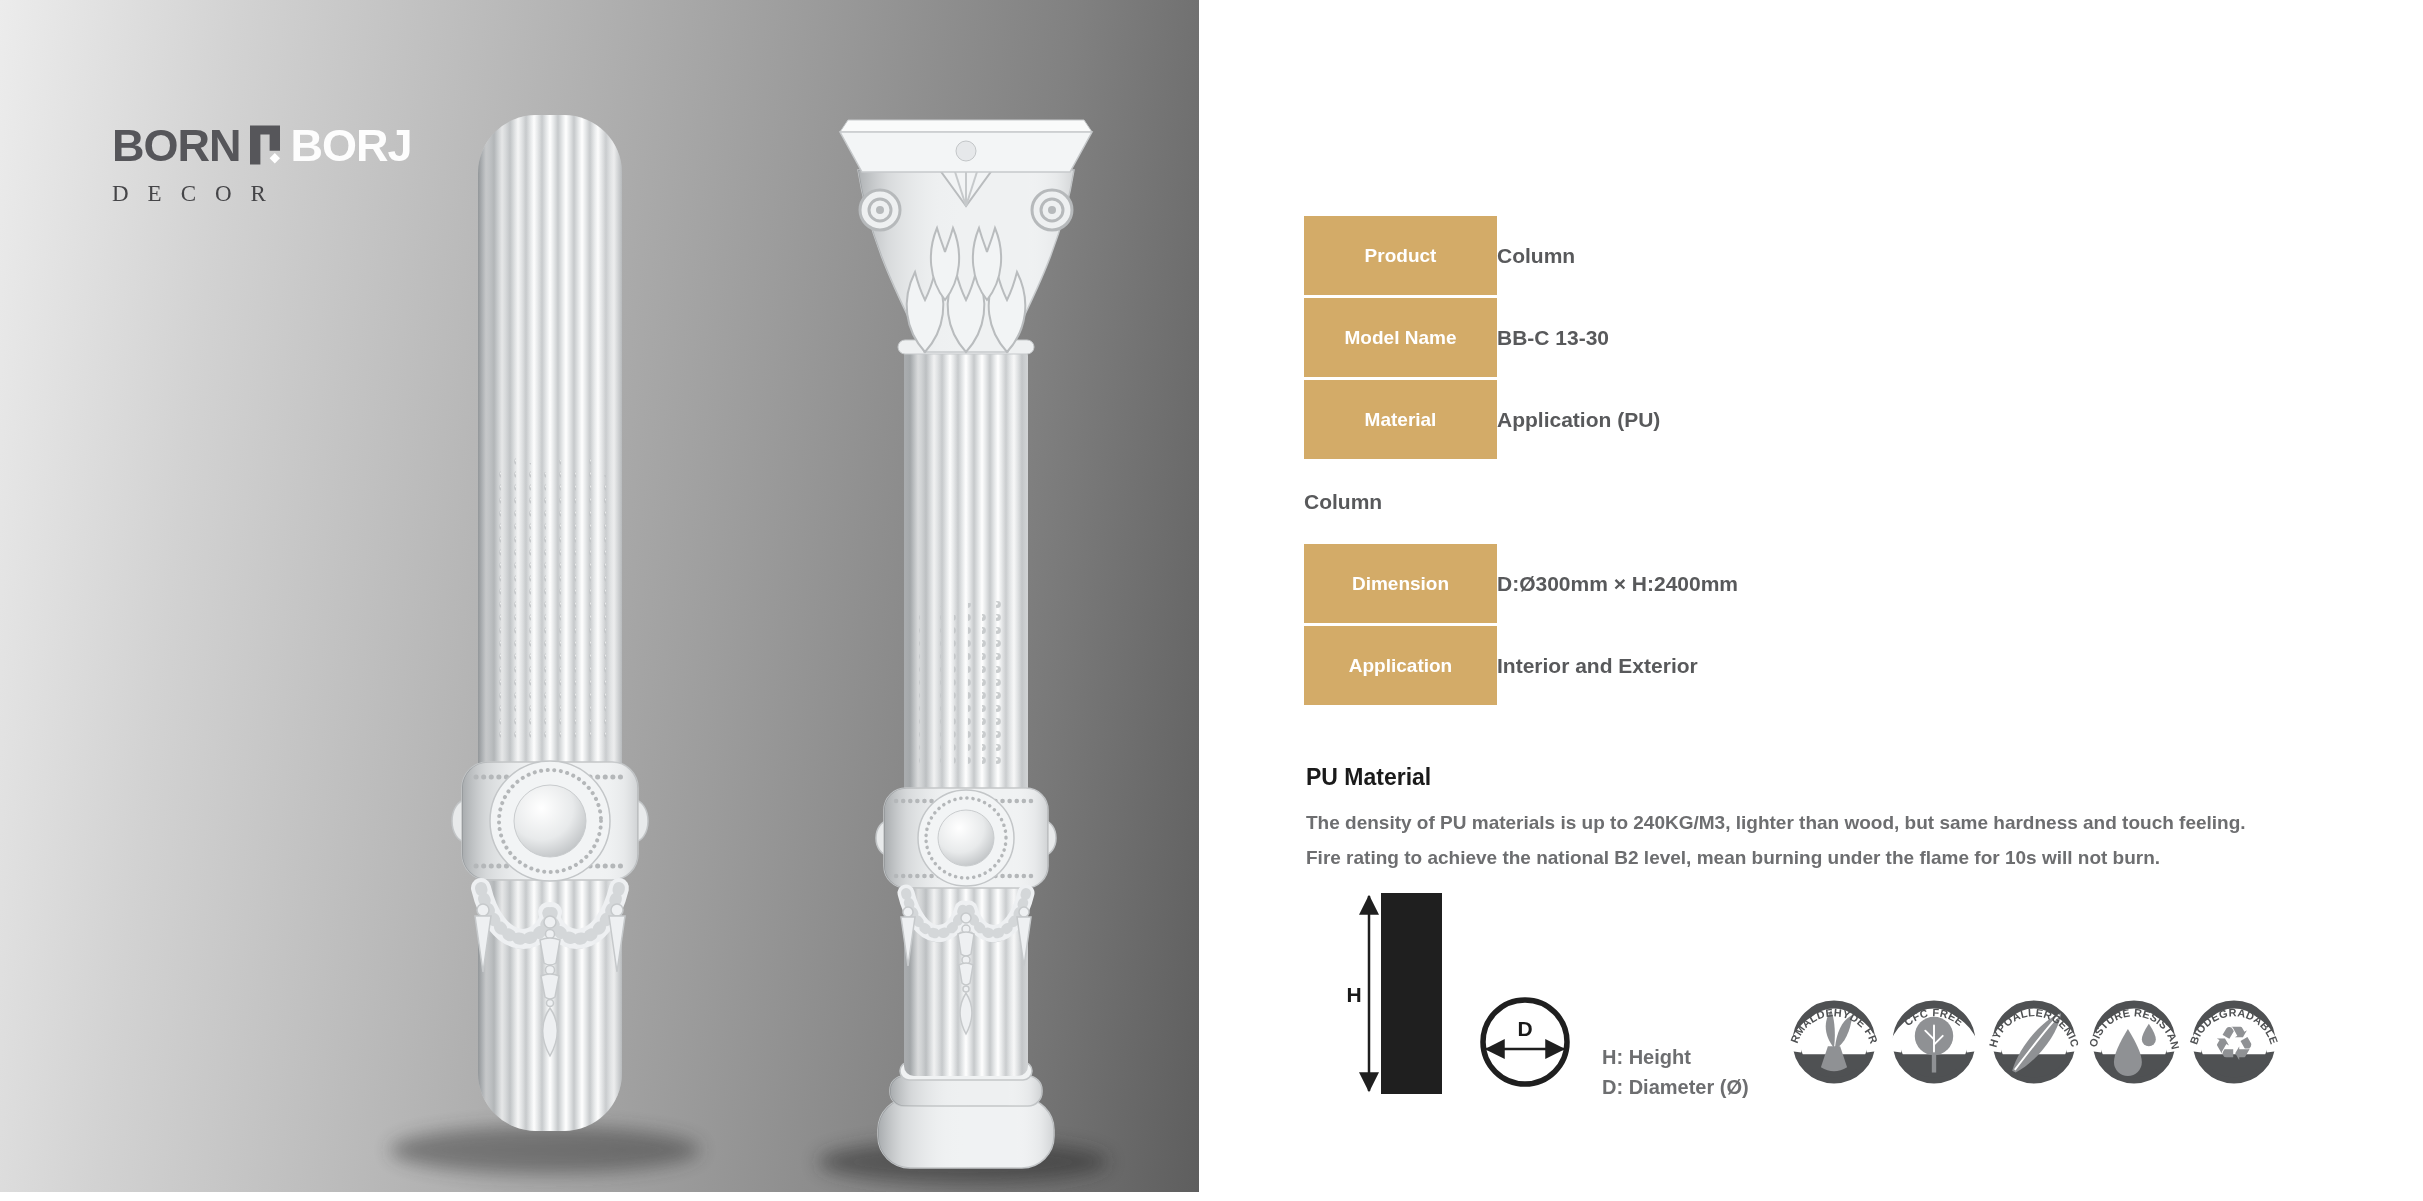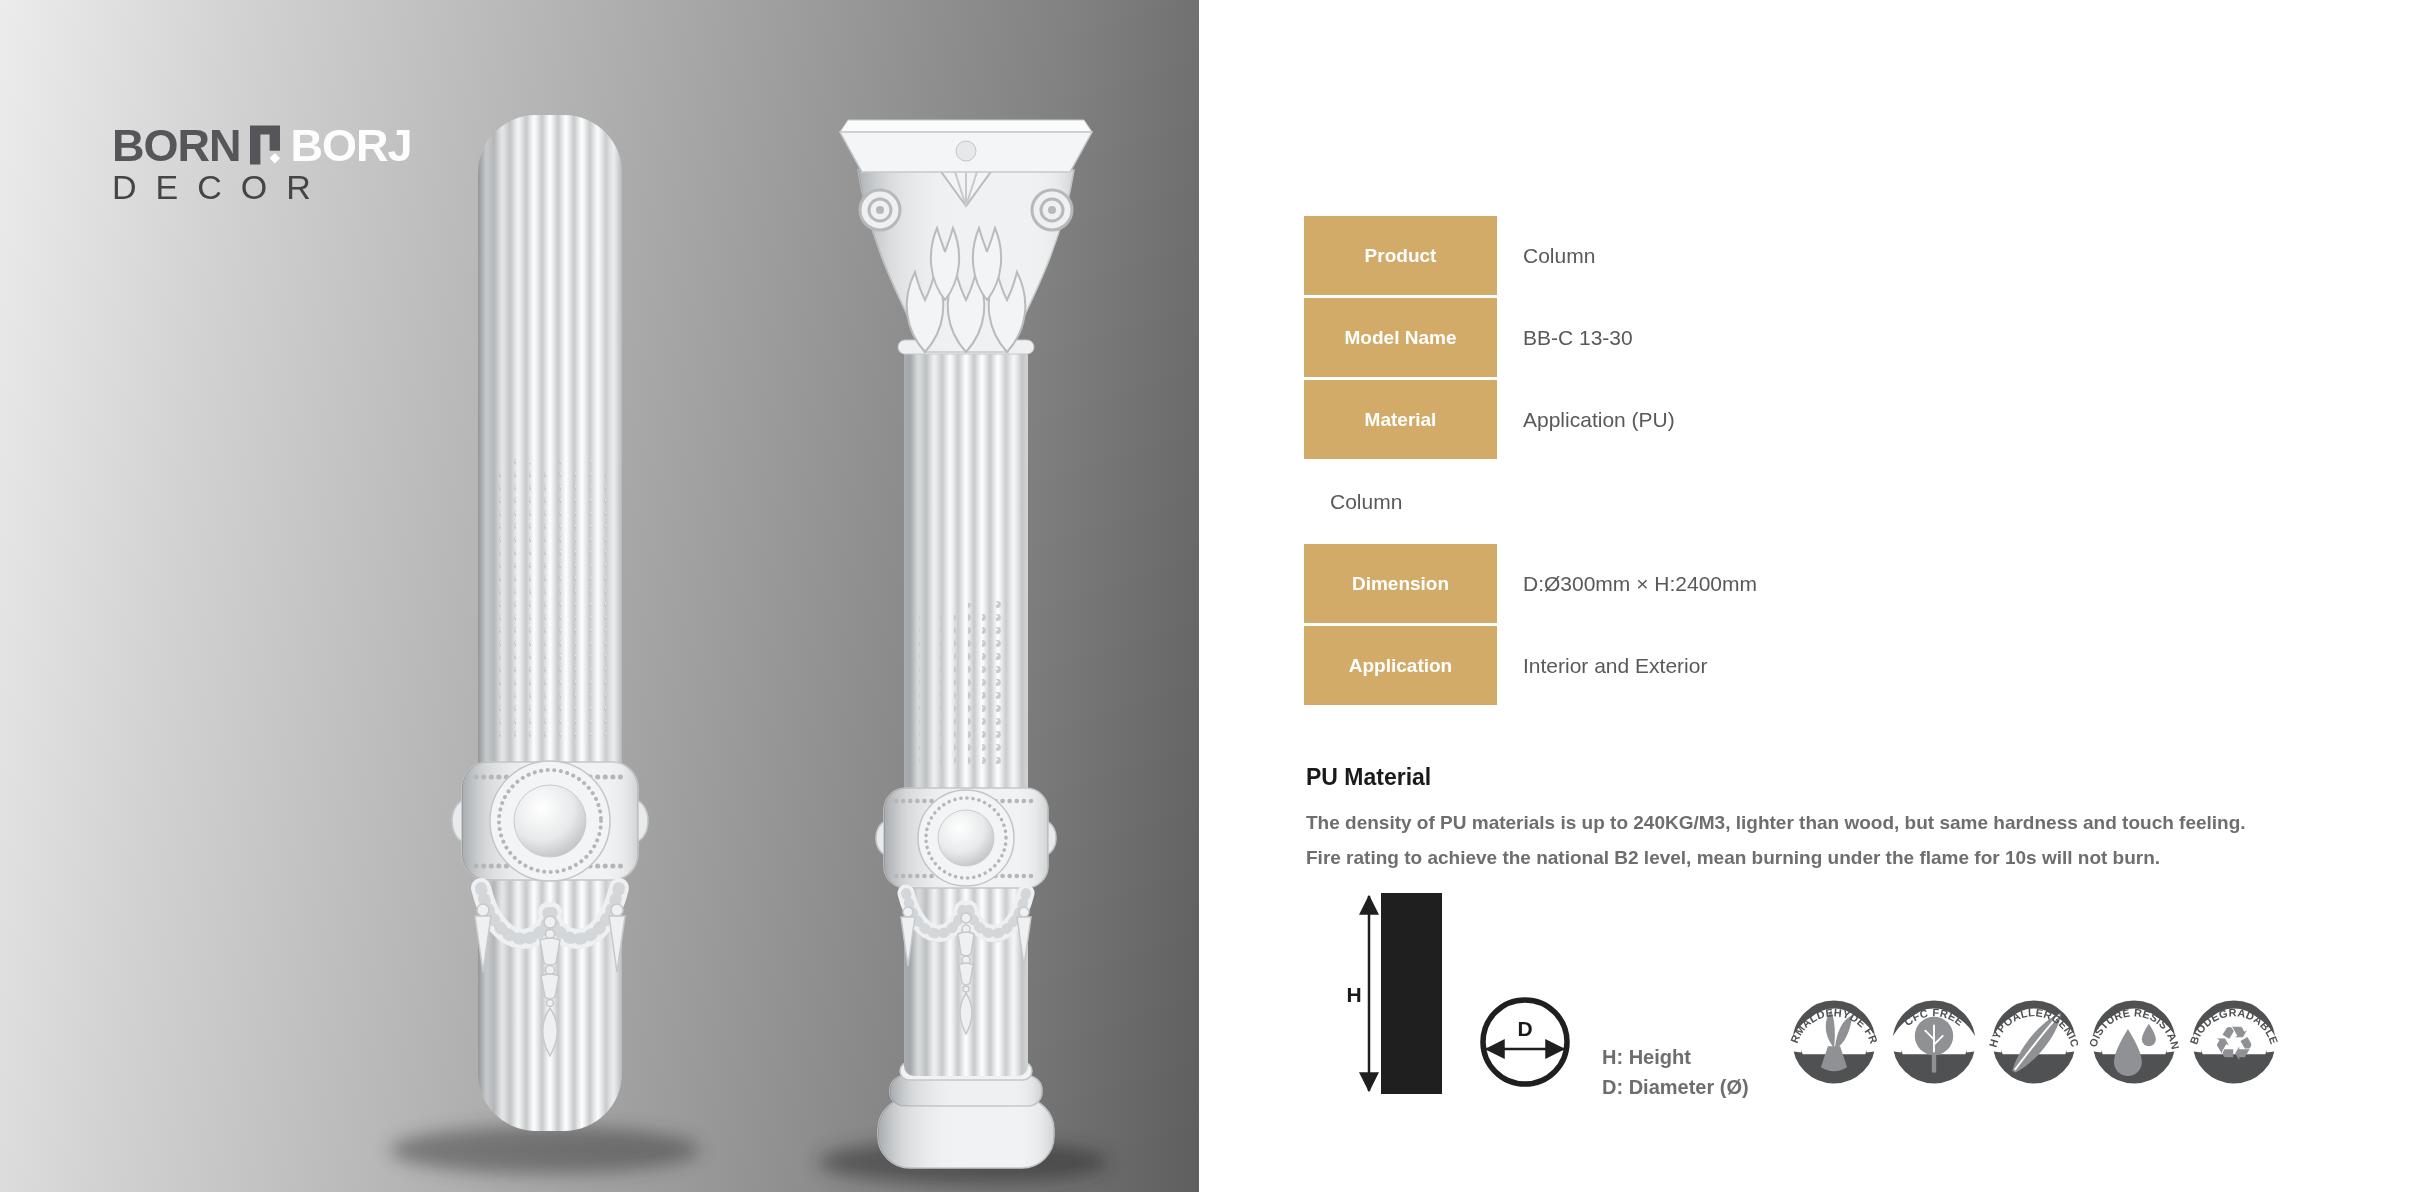--- a/index.html
+++ b/index.html
@@ -13,28 +13,28 @@
   }
   .columns-svg{position:absolute;left:0;top:0;}
 
   
   .logo{position:absolute;left:112px;top:122px;}
   .logo-line1{display:flex;align-items:center;gap:11px;height:46px;}
   .logo-word{font-size:45px;font-weight:bold;letter-spacing:-1px;line-height:1;}
   .logo-word.dark{color:#56565a;}
   .logo-word.light{color:#fdfdfd;}
   .logo-glyph{width:30px;height:40px;margin-left:-2px;}
-  .logo-sub{margin-top:2px;font-family:Liberation Sans, sans-serif;font-size:34px;color:#454548;letter-spacing:19px;line-height:1;}
+  .logo-sub{margin-top:14px;font-family:Liberation Serif, serif;font-size:23px;color:#454548;letter-spacing:19px;line-height:1;}
 
   
   .spec-title{position:absolute;left:1306px;top:158px;font-size:30px;font-weight:bold;color:#1a1a1a;white-space:nowrap;}
   .spec-table{position:absolute;left:1304px;top:216px;display:flex;flex-direction:column;gap:3px;}
   .spec-row{display:flex;height:79px;}
   .spec-label-cell{width:193px;background:#d3ab68;color:#ffffff;font-size:19px;font-weight:bold;display:flex;align-items:center;justify-content:center;}
-  .spec-value{padding-left:26px;display:flex;align-items:center;color:#58595b;font-size:21px;font-weight:normal;white-space:nowrap;}
+  .spec-value{display:flex;align-items:center;color:#58595b;font-size:21px;font-weight:bold;white-space:nowrap;}
 
   .pu-section{position:absolute;left:1306px;top:764px;width:1080px;}
   .pu-heading{font-size:23px;font-weight:bold;color:#1a1a1a;margin:0 0 14px 0;}
   .pu-line{font-size:19px;font-weight:bold;color:#6d6e70;line-height:35px;margin:0;white-space:nowrap;}
 
   .diagram-svg{position:absolute;left:1340px;top:884px;}
   .badges-row{position:absolute;left:1786px;top:988px;display:flex;gap:4px;}
   .badge{width:96px;height:108px;}
 
   svg text{font-family:"Liberation Sans", sans-serif;}

